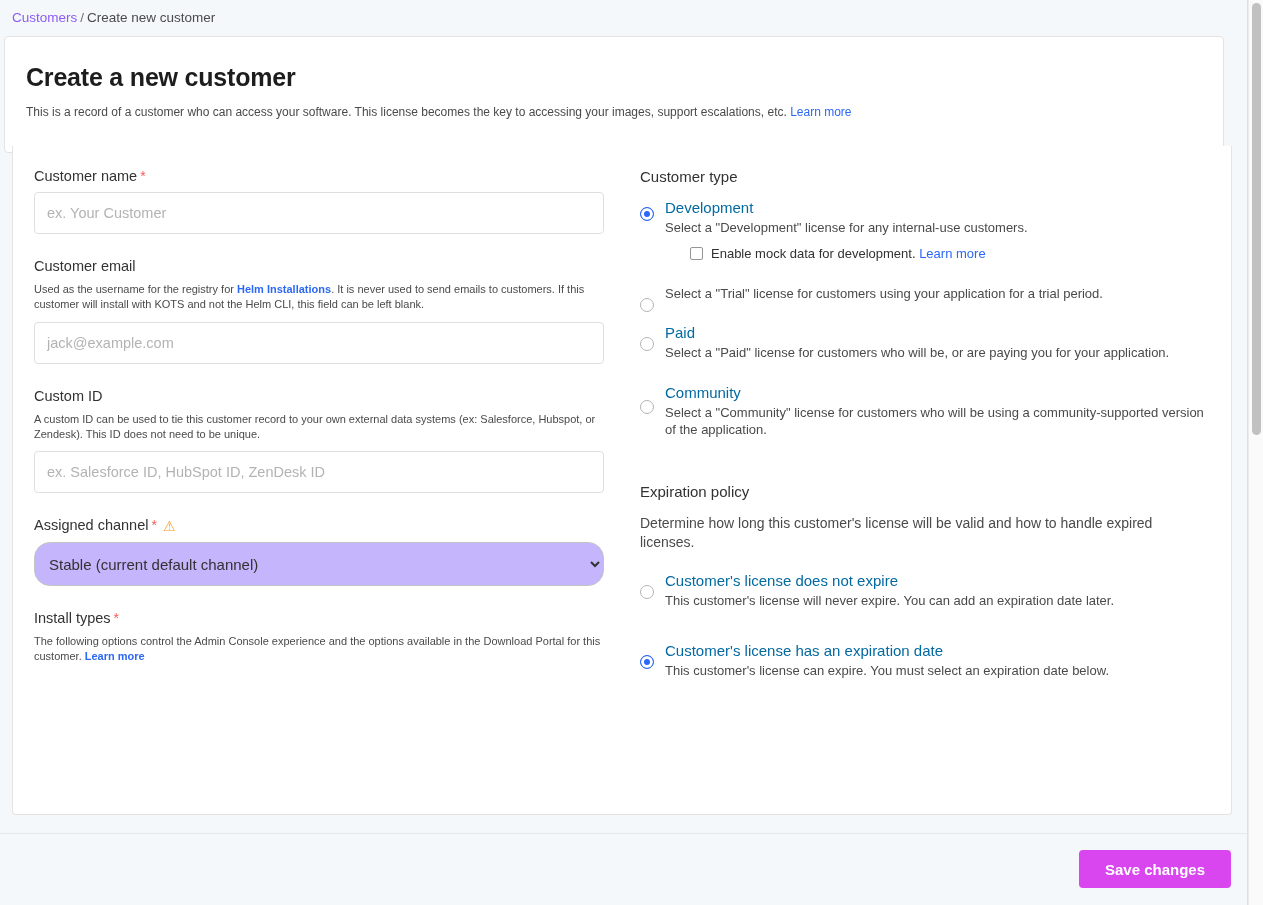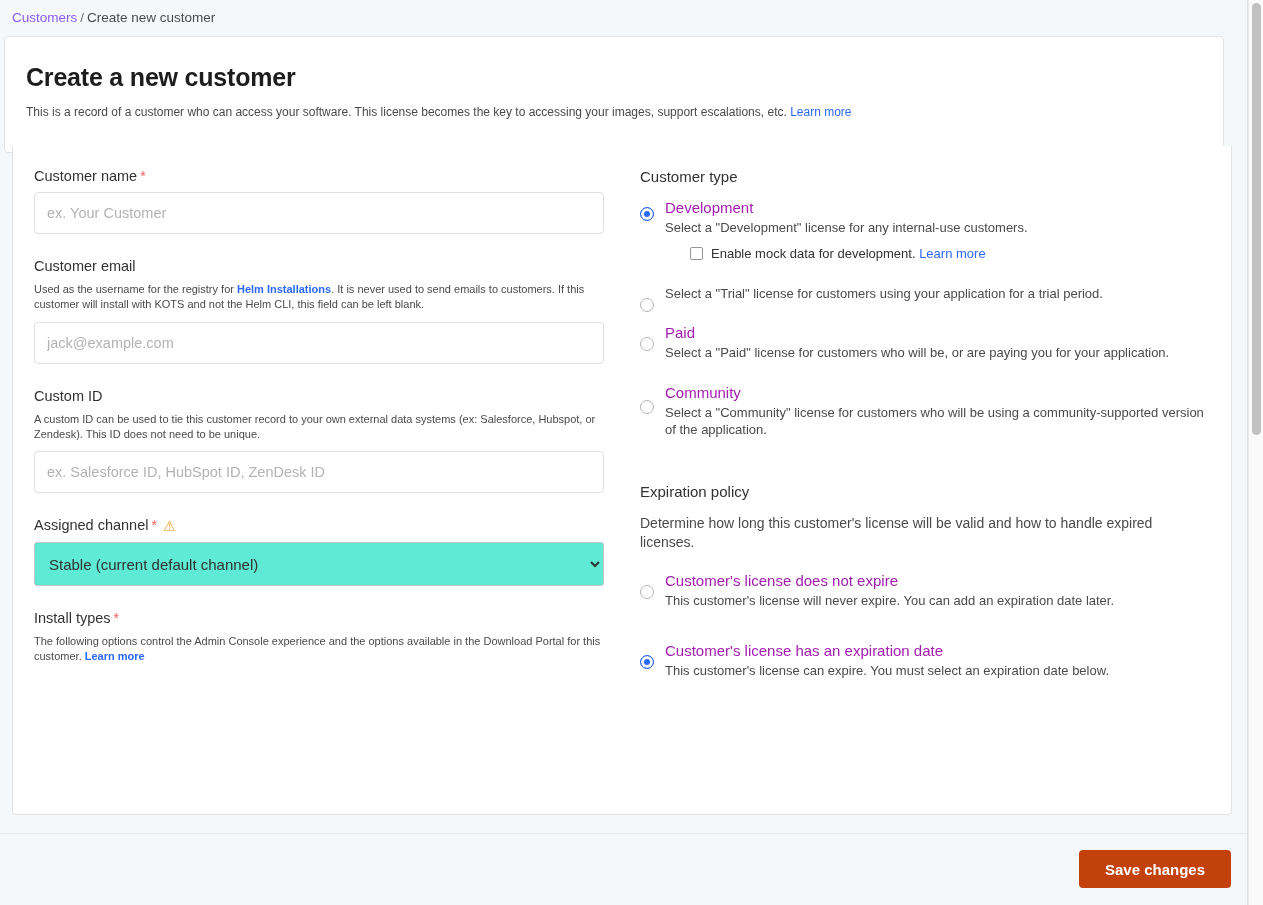--- a/index.html
+++ b/index.html
@@ -121,23 +121,23 @@
   input::placeholder { color: #b3b3b3; }
 
   select {
     display: block;
     width: 570px;
     height: 44px;
     padding: 0 10px;
     font-size: 15px;
     font-family: "Liberation Sans", sans-serif;
     color: #323232;
-    background: #5eead4;
+    background: #c4b5fd;
     border: 1px solid #c4c4c4;
-    border-radius: 3px;
+    border-radius: 16px;
     outline: none;
   }
   .spacer-24 { height: 24px; }
 
   .warn-icon {
     display: inline-block;
     color: #f7981c;
     font-size: 14px;
     margin-left: 6px;
     vertical-align: -1px;
@@ -172,21 +172,21 @@
     border: 1px solid #b5b5b5;
     background: #fff;
   }
   .radio-dot.checked {
     border: 1px solid #2c68f6;
     background: #2c68f6;
     box-shadow: inset 0 0 0 3px #ffffff;
   }
   .radio-title {
     font-size: 15px;
-    color: #a21caf;
+    color: #0369a1;
     margin: 0 0 3px 0;
   }
   .radio-desc {
     font-size: 13px;
     color: #4a4a4a;
     line-height: 1.35;
     max-width: 545px;
   }
   .radio-row.tall .radio-dot { top: 16px; }
   .radio-row.mid .radio-dot { top: 13px; }
@@ -217,21 +217,21 @@
     height: 72px;
     background: #f5f8fa;
     border-top: 1px solid #e4e9ee;
   }
   .save-btn {
     position: absolute;
     right: 16px;
     top: 16px;
     width: 152px;
     height: 38px;
-    background: #c2410c;
+    background: #d946ef;
     color: #ffffff;
     font-size: 15px;
     font-weight: bold;
     font-family: "Liberation Sans", sans-serif;
     border: none;
     border-radius: 4px;
     cursor: pointer;
   }
 
   

